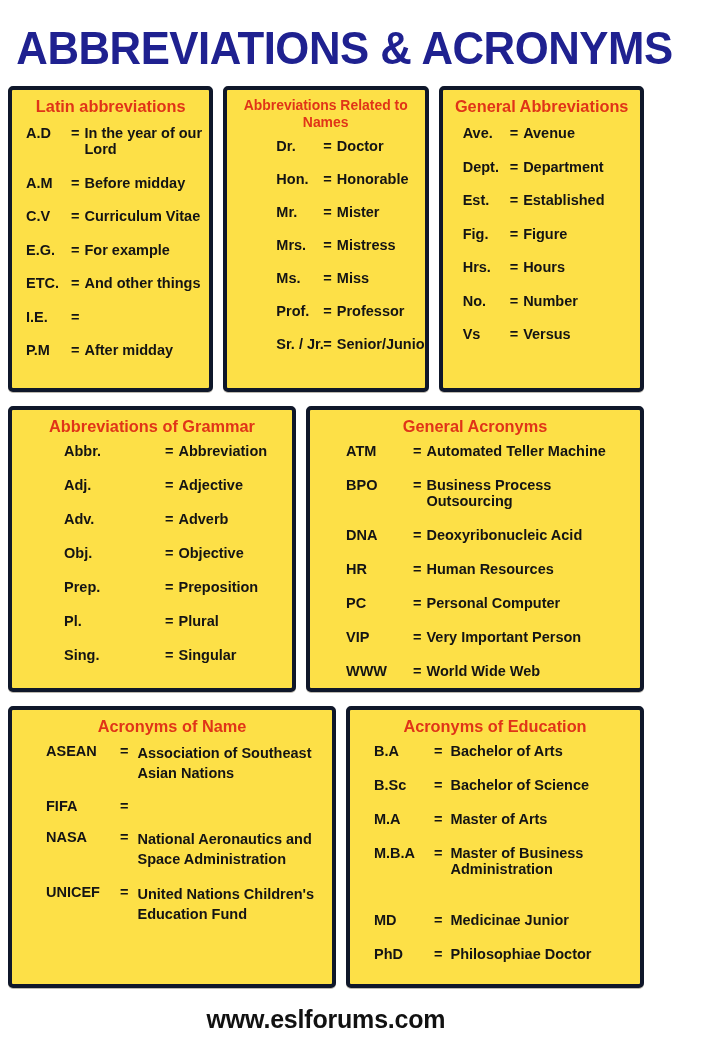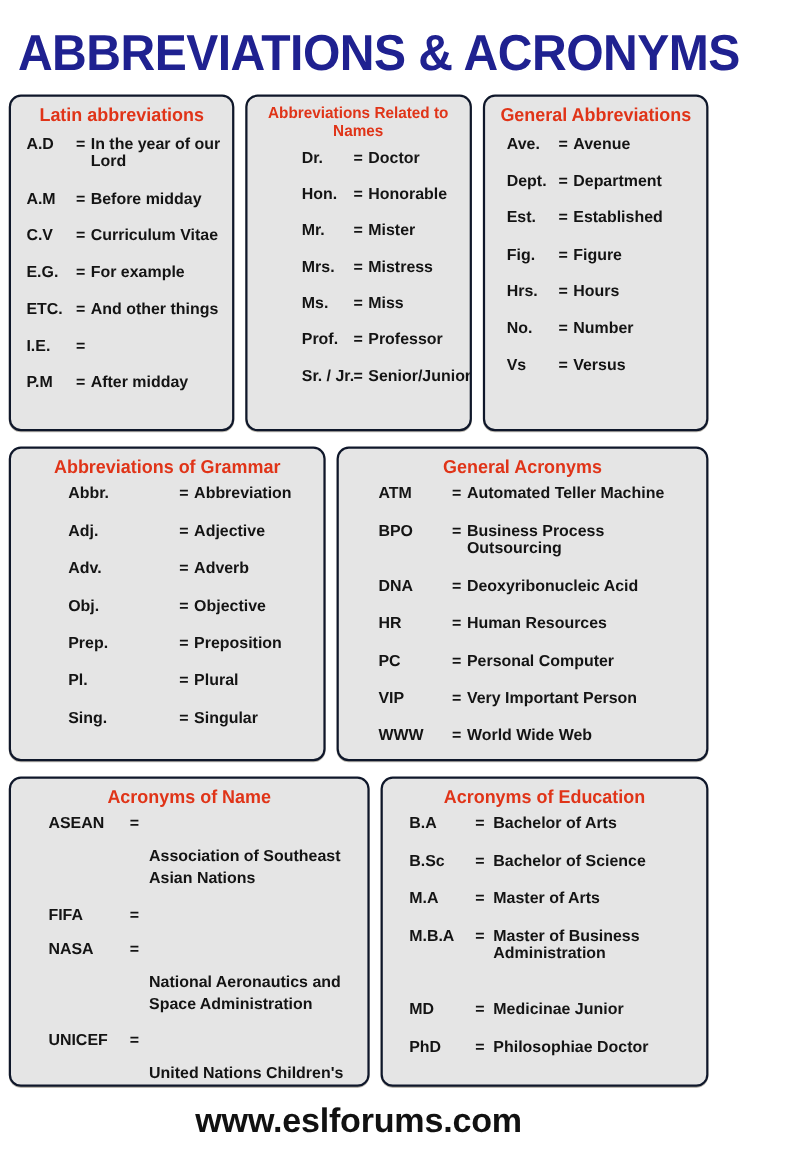--- a/index.html
+++ b/index.html
@@ -41,23 +41,23 @@
     display: flex;
     padding: 0 8px;
     gap: 10px;
     align-items: stretch;
   }
   .row-1 { margin-top: 2px; height: 306px; }
   .row-2 { margin-top: 14px; height: 286px; }
   .row-3 { margin-top: 14px; height: 282px; }
 
   .card {
-    background: #e5e5e5;
-    border: 2px solid #0f172a;
-    border-radius: 11px;
+    background: #fde047;
+    border: 4px solid #0f172a;
+    border-radius: 5px;
     box-shadow: 0 1px 0 #bdb9b0;
     padding: 7px 6px 4px 6px;
     overflow: hidden;
     position: relative;
   }
 
   
   .row-1 .card { flex: 1 1 0; }
   .row-2 .c-grammar  { flex: 0 0 288px; }
   .row-2 .c-general  { flex: 1 1 auto; }
@@ -123,36 +123,36 @@
   
   .c-general .entries { padding: 0 0 0 30px; }
   .c-general .entry   { margin-bottom: 18px; }
   .c-general .abbr    { width: 62px; }
 
   
   .c-name .entries { padding: 0 0 0 12px; }
   .c-name .entry   { margin-bottom: 15px; align-items: flex-start; }
   .c-name .abbr    { width: 70px; margin-left: 16px; }
   .c-name .eq      { padding: 0 9px 0 4px; }
-  .c-name .mean    { line-height: 20px; margin-top: 28px; }
+  .c-name .mean    { line-height: 20px; }
 
   
   .c-edu .entries { padding: 0 0 0 18px; }
   .c-edu .entry   { margin-bottom: 18px; }
   .c-edu .abbr    { width: 58px; }
   .c-edu .eq      { padding: 0 8px 0 2px; }
   .c-edu .entry.gap-after { margin-bottom: 35px; }
 
   
   .footer {
     text-align: center;
     font-family: "Liberation Sans Narrow", "Liberation Sans", sans-serif;
     font-weight: bold;
     color: #111111;
-    font-size: 31px;
+    font-size: 25px;
     line-height: 30px;
     padding-top: 16px;
     letter-spacing: -0.2px;
   }
 </style>
 </head>
 <body>
 
 <div class="page">
 

